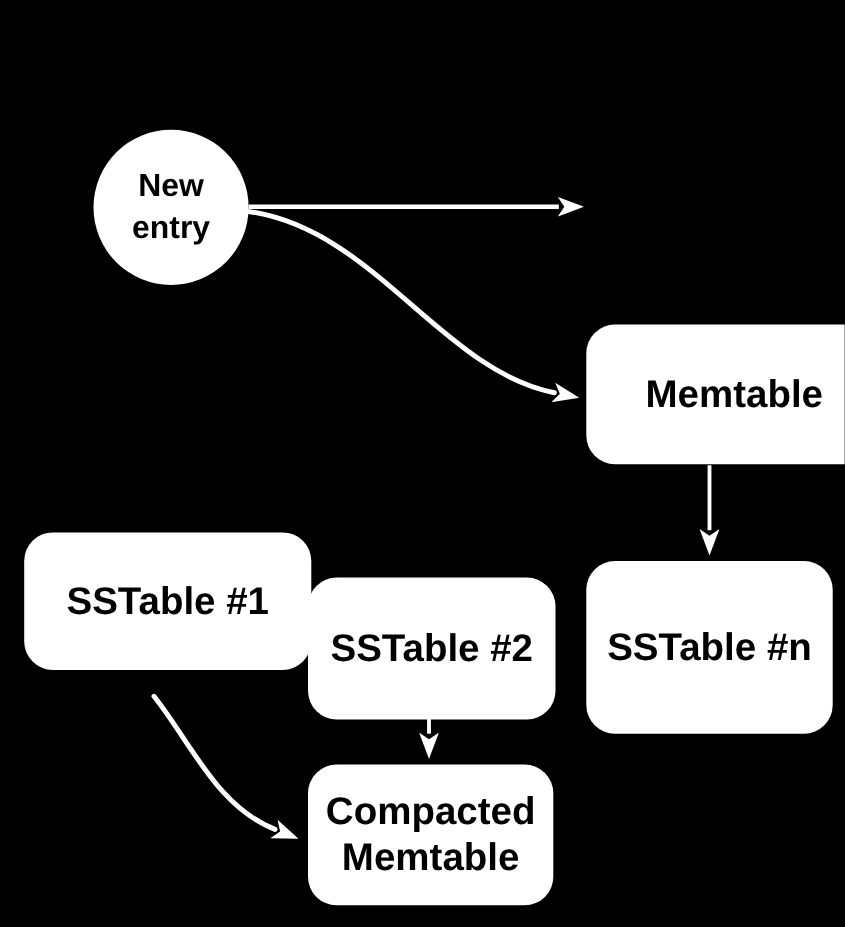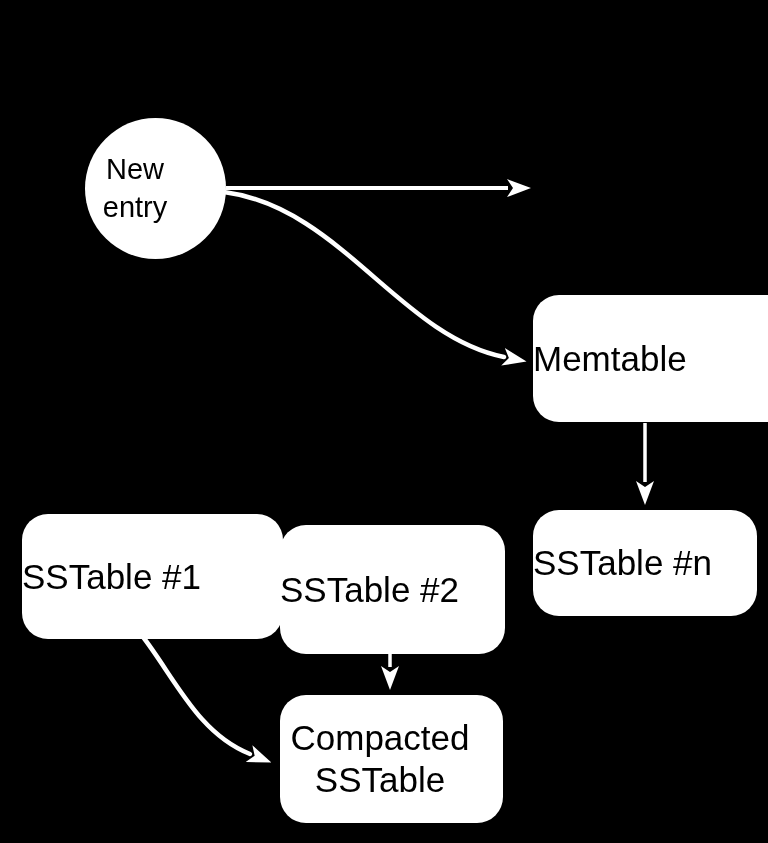--- a/index.html
+++ b/index.html
@@ -22,41 +22,42 @@
     position: absolute;
     left: 0; top: 0;
     width: 768px; height: 843px;
   }
   .node {
     position: absolute;
     background: var(--node-fill);
     color: var(--node-text);
     display: flex;
     align-items: center;
-    justify-content: flex-start;
+    justify-content: center;
     text-align: center;
     font-size: 35px;
     line-height: 1.2;
     border-radius: 26px;
+    font-weight: bold;
   }
   .node.circle {
     border-radius: 50%;
     font-size: 29px;
     line-height: 1.3;
   }
   .node.circle .label { width: 100px; }
   .node .label { display: block; }
 
   
   #node-new-entry { left: 85px;  top: 118px; width: 141px; height: 141px; }
   #node-wal       { left: 533px; top: 122px; width: 227px; height: 130px; }
   #node-memtable  { left: 533px; top: 295px; width: 269px; height: 127px; }
-  #node-sstable-1 { left: 22px;  top: 514px; width: 261px; height: 125px; }
+  #node-sstable-1 { left: 22px;  top: 484px; width: 261px; height: 125px; }
   #node-sstable-2 { left: 280px; top: 509px; width: 225px; height: 129px; margin-top: 16px; }
-  #node-sstable-n { left: 533px; top: 510px; width: 224px; height: 106px; }
+  #node-sstable-n { left: 533px; top: 510px; width: 224px; height: 157px; }
   #node-compacted { left: 280px; top: 695px; width: 223px; height: 128px; }
   #node-compacted .label { width: 200px; }
 </style>
 </head>
 <body>
 
 <div class="canvas">
 
   <svg class="edges-layer" width="768" height="843" viewBox="0 0 768 843" aria-hidden="true">
     <defs>
@@ -91,16 +92,16 @@
 
   <div id="node-sstable-2" class="node">
     <span class="label">SSTable #2</span>
   </div>
 
   <div id="node-sstable-n" class="node">
     <span class="label">SSTable #n</span>
   </div>
 
   <div id="node-compacted" class="node">
-    <span class="label">Compacted SSTable</span>
+    <span class="label">Compacted Memtable</span>
   </div>
 
 </div>
 
 </body></html>

